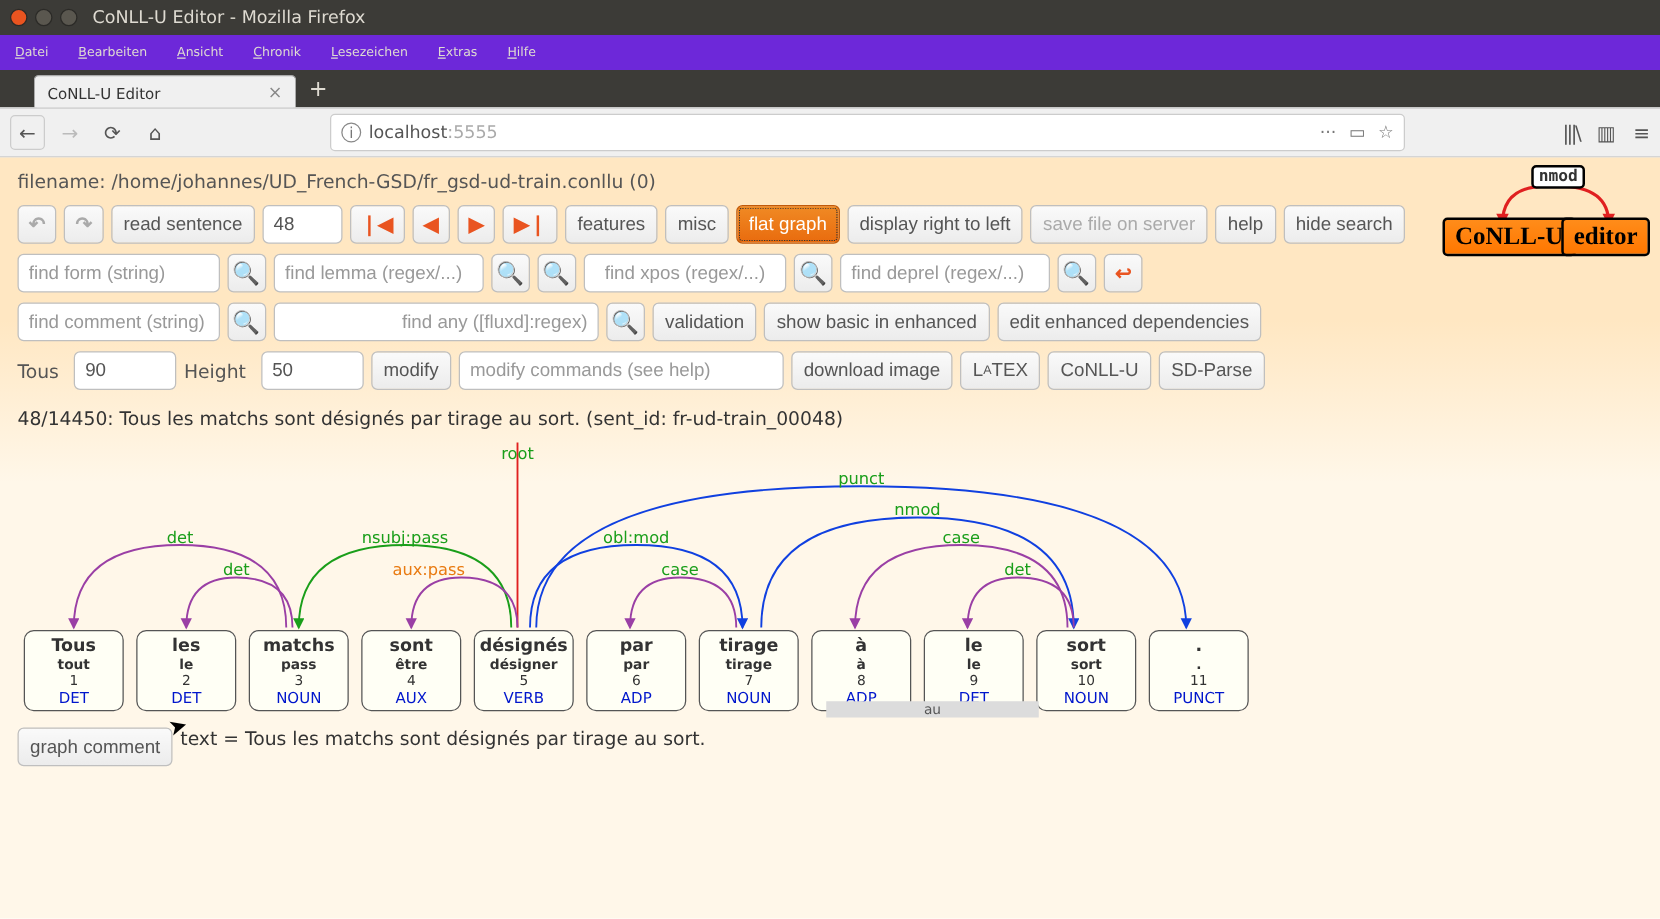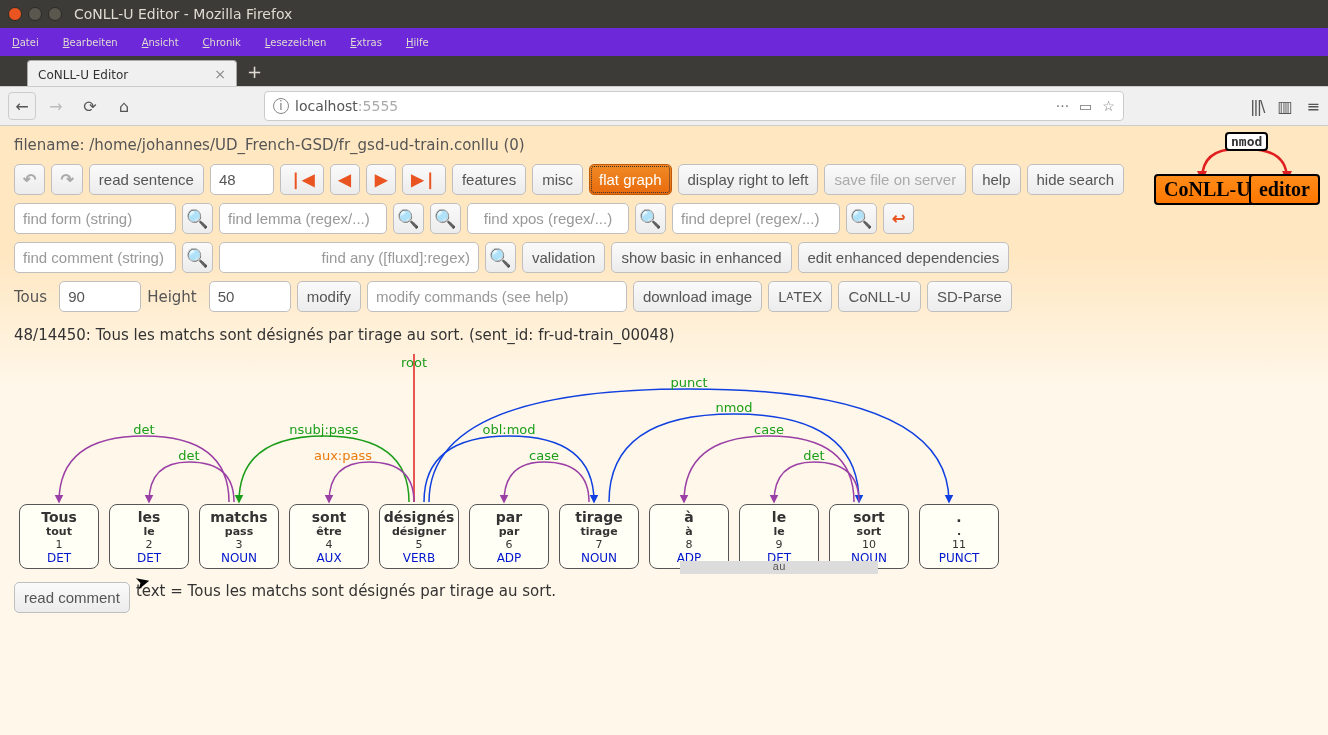--- a/index.html
+++ b/index.html
@@ -311,22 +311,22 @@
           <div class="idx">10</div>
           <div class="upos">NOUN</div>
         </div>
         <div class="tok" style="left: 910px;">
           <div class="form">.</div>
           <div class="lemma">.</div>
           <div class="idx">11</div>
           <div class="upos">PUNCT</div>
         </div>
       </div>
-    <div class="mwt-bar" style="left:671px; width:198px;font-family:Liberation Mono, monospace;"><span>au</span></div>
+    <div class="mwt-bar" style="left:652px; width:170px;"><span>au</span></div>
   </div>
 
   <div class="text-row">
-    <button class="btn">read comment</button>
+    <button class="btn">graph comment</button>
     <span class="text-content">text = Tous les matchs sont désignés par tirage au sort.</span>
   </div>
 
   <span class="cursor">➤</span>
 </div>
 
 </body></html>

